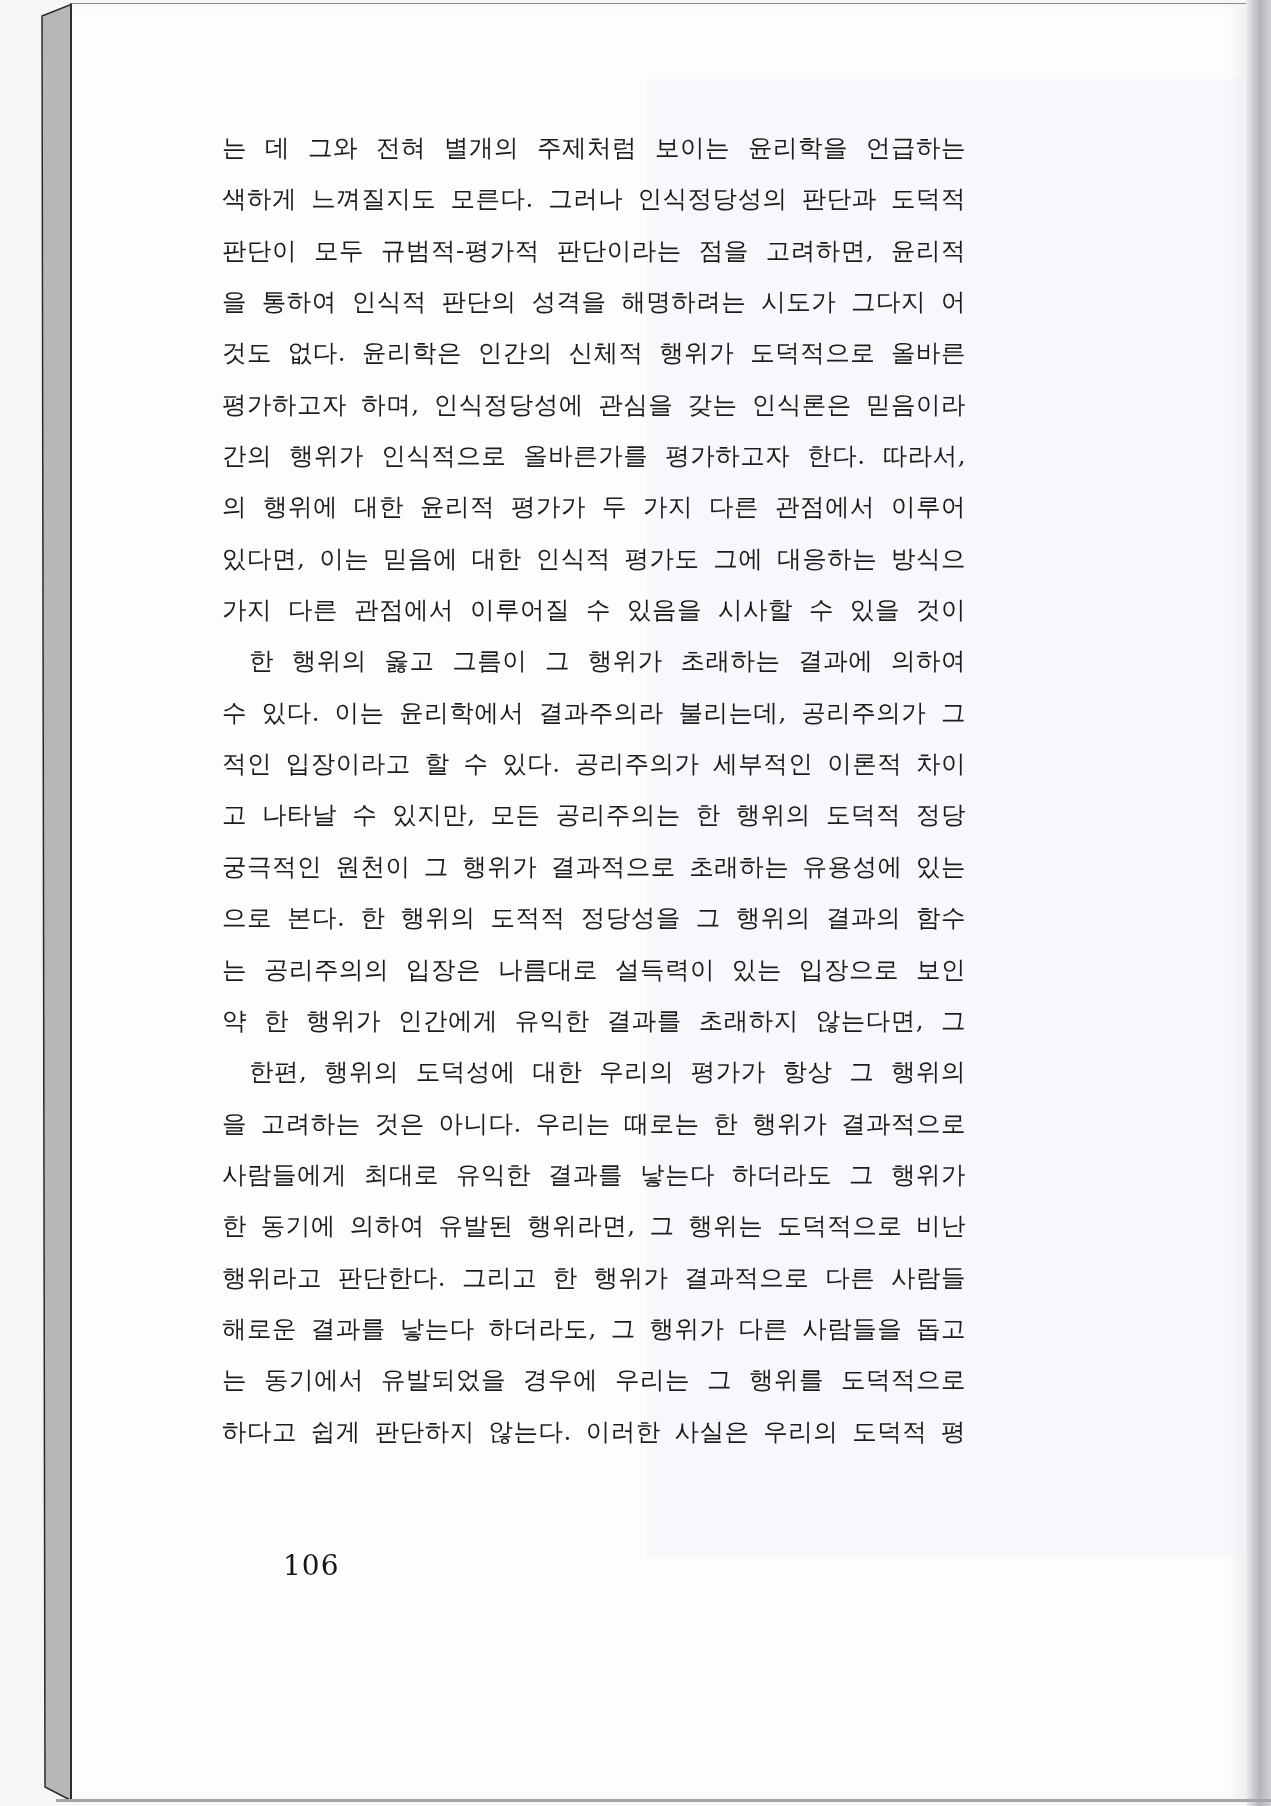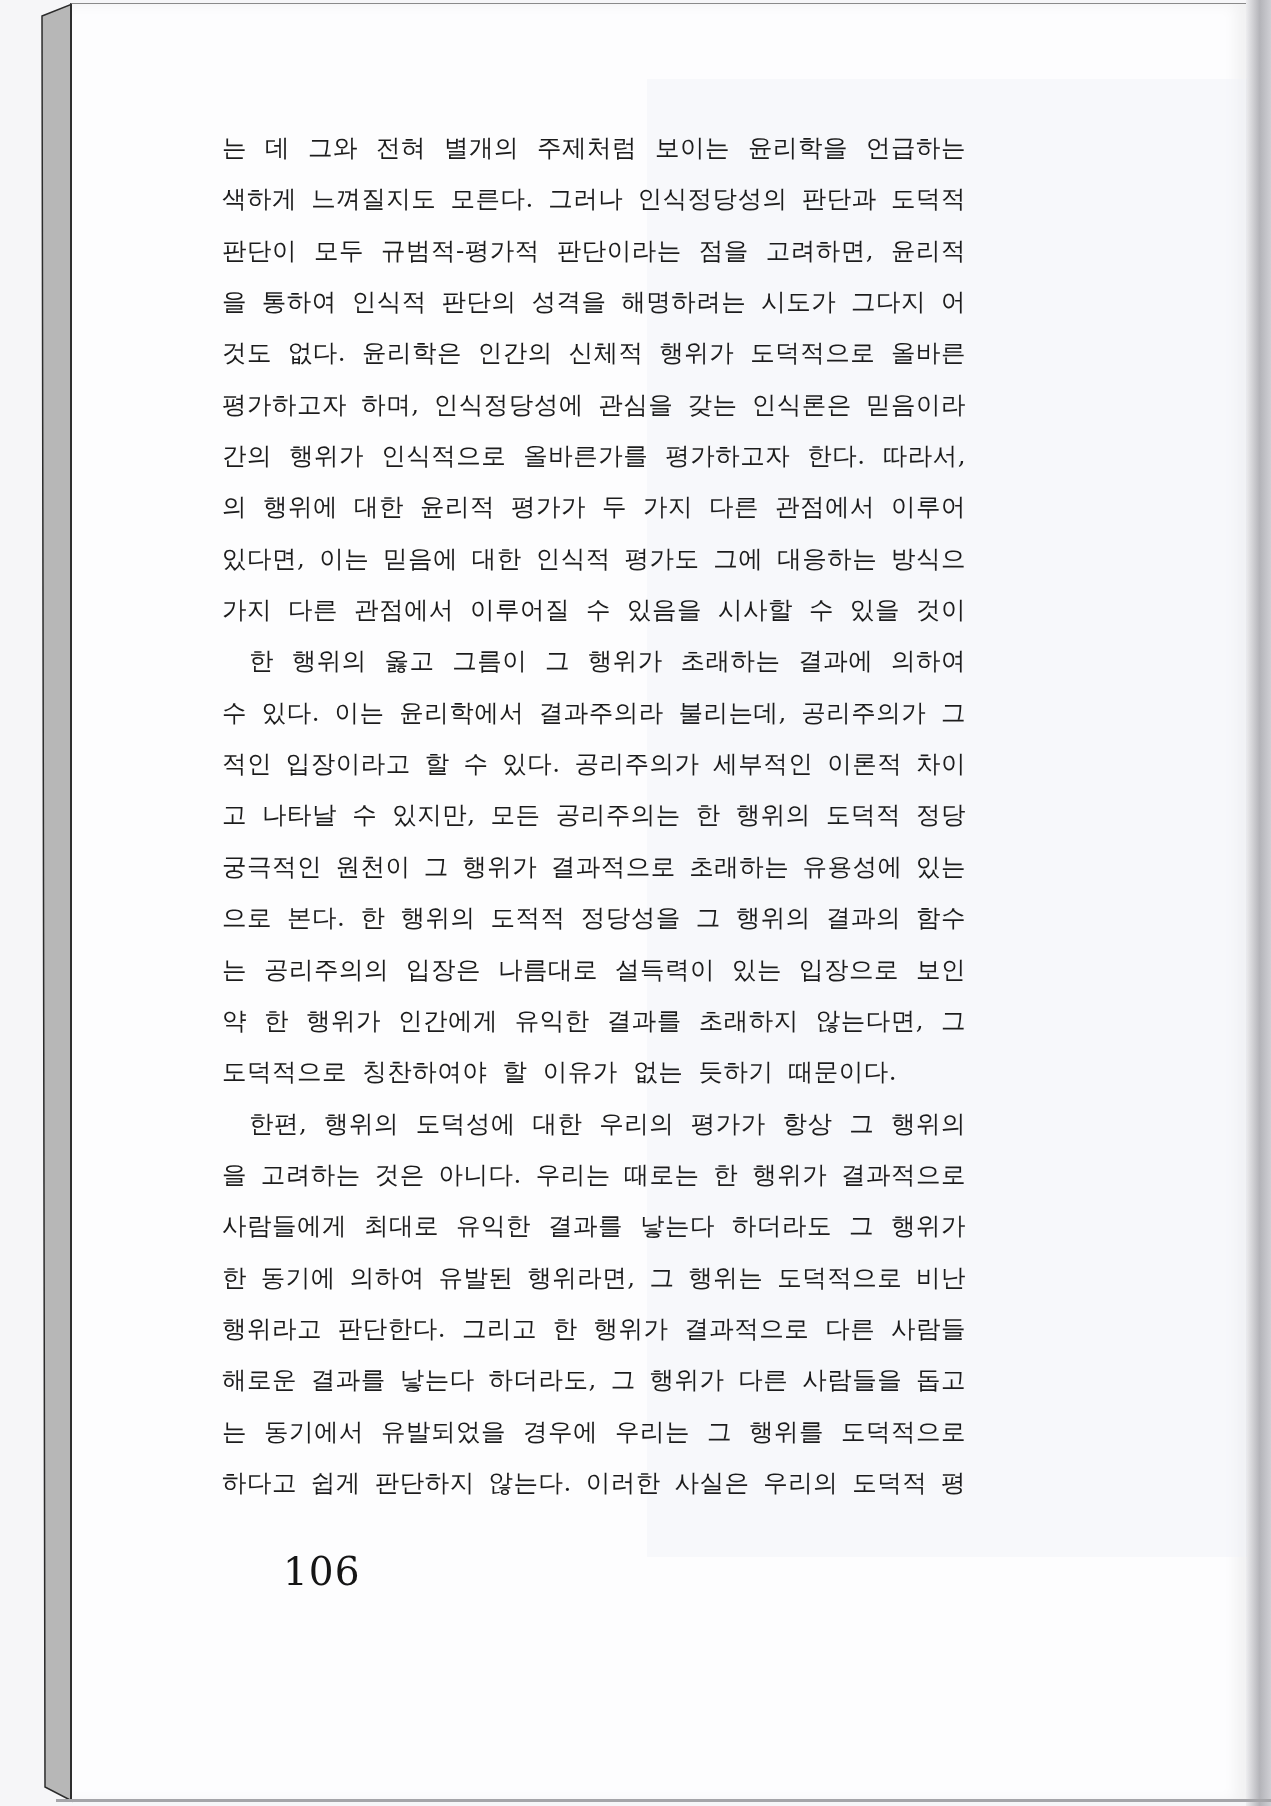--- a/index.html
+++ b/index.html
@@ -80,21 +80,21 @@
     white-space: normal;
     overflow: hidden;
   }
   .line.indent { padding-left: 27px; }
   .line.noju { text-align-last: left; word-spacing: 7px; }
 
   .page-number {
     position: absolute;
     left: 283px;
     top: 1549px;
-    font-size: 39px;
+    font-size: 28px;
     color: #151515;
     letter-spacing: 1px;
     text-align: right;
   }
 </style>
 </head>
 <body>
 
 <div class="scene">
 
@@ -123,21 +123,20 @@
     <div class="line">있다면, 이는 믿음에 대한 인식적 평가도 그에 대응하는 방식으로 두</div>
     <div class="line noju">가지 다른 관점에서 이루어질 수 있음을 시사할 수 있을 것이다.</div>
     <div class="line indent">한 행위의 옳고 그름이 그 행위가 초래하는 결과에 의하여 판단될</div>
     <div class="line">수 있다. 이는 윤리학에서 결과주의라 불리는데, 공리주의가 그 대표</div>
     <div class="line">적인 입장이라고 할 수 있다. 공리주의가 세부적인 이론적 차이를 갖</div>
     <div class="line">고 나타날 수 있지만, 모든 공리주의는 한 행위의 도덕적 정당성의</div>
     <div class="line">궁극적인 원천이 그 행위가 결과적으로 초래하는 유용성에 있는 것</div>
     <div class="line">으로 본다. 한 행위의 도적적 정당성을 그 행위의 결과의 함수로 보</div>
     <div class="line">는 공리주의의 입장은 나름대로 설득력이 있는 입장으로 보인다. 만</div>
     <div class="line">약 한 행위가 인간에게 유익한 결과를 초래하지 않는다면, 그 행위를</div>
-    <div class="line noju">도덕적으로 칭찬하여야 할 이유가 없는 듯하기 때문이다.</div>
     <div class="line indent">한편, 행위의 도덕성에 대한 우리의 평가가 항상 그 행위의 결과만</div>
     <div class="line">을 고려하는 것은 아니다. 우리는 때로는 한 행위가 결과적으로 다른</div>
     <div class="line">사람들에게 최대로 유익한 결과를 낳는다 하더라도 그 행위가 사악</div>
     <div class="line">한 동기에 의하여 유발된 행위라면, 그 행위는 도덕적으로 비난받을</div>
     <div class="line">행위라고 판단한다. 그리고 한 행위가 결과적으로 다른 사람들에게</div>
     <div class="line">해로운 결과를 낳는다 하더라도, 그 행위가 다른 사람들을 돕고자 하</div>
     <div class="line">는 동기에서 유발되었을 경우에 우리는 그 행위를 도덕적으로 부당</div>
     <div class="line">하다고 쉽게 판단하지 않는다. 이러한 사실은 우리의 도덕적 평가를</div>
   </div>
 

